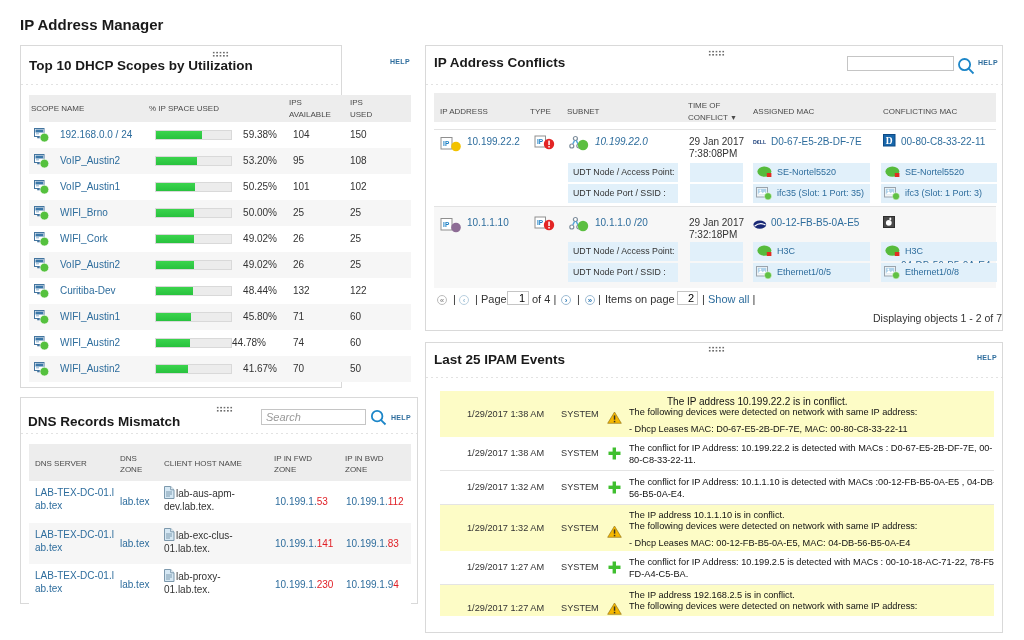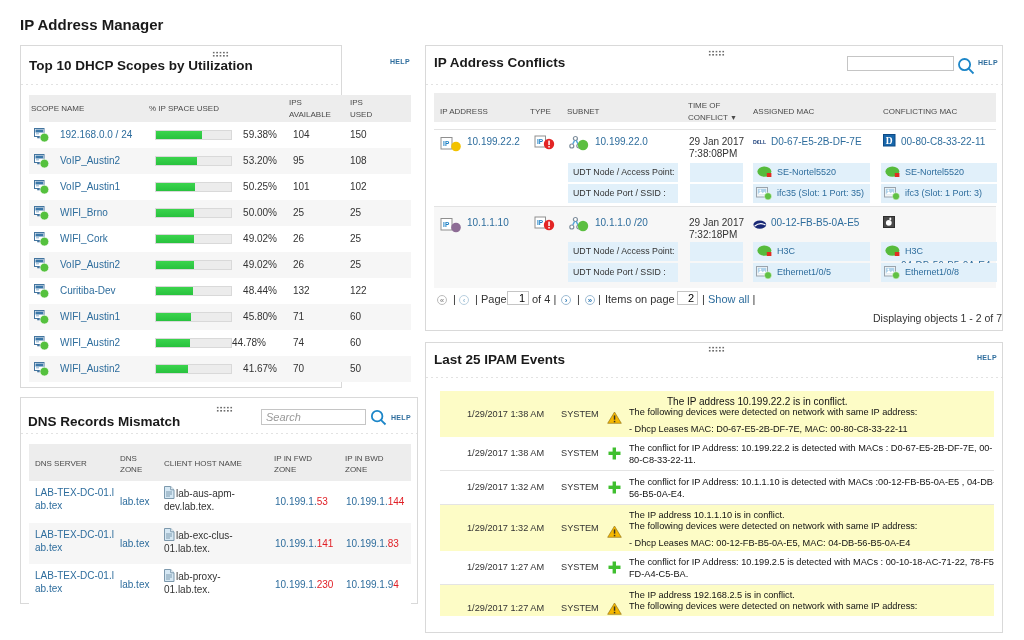--- a/index.html
+++ b/index.html
@@ -201,21 +201,21 @@
 <svg style="position:absolute;left:135px;top:5px" width="11" height="13">
         <path d="M0.5 0.5 h6.2 l3.3 3.3 v8.7 h-9.5 z" fill="#d6e8f4" stroke="#7d99ad"></path>
         <path d="M6.7 0.5 v3.3 h3.3" fill="#eef6fb" stroke="#7d99ad"></path>
         <rect x="2" y="5.5" width="6" height="1" fill="#7d99ad"></rect>
         <rect x="2" y="7.5" width="6" height="1" fill="#7d99ad"></rect>
         <rect x="2" y="9.5" width="4" height="1" fill="#7d99ad"></rect>
       </svg>
 <div style="position:absolute;left:147px;top:7px;font-size:10px;color:#333333;font-weight:normal;white-space:nowrap;">lab-aus-apm-</div>
 <div style="position:absolute;left:135px;top:20px;font-size:10px;color:#333333;font-weight:normal;white-space:nowrap;">dev.lab.tex.</div>
 <div style="position:absolute;left:246px;top:15px;font-size:10px;color:#333333;font-weight:normal;white-space:nowrap;"><a>10.199.1.</a><span style="color:#e01e25">53</span></div>
-<div style="position:absolute;left:317px;top:15px;font-size:10px;color:#333333;font-weight:normal;white-space:nowrap;"><a>10.199.1.</a><span style="color:#e01e25">144</span></div>
+<div style="position:absolute;left:317px;top:15px;font-size:10px;color:#333333;font-weight:normal;white-space:nowrap;"><a>10.199.1.</a><span style="color:#e01e25">112</span></div>
 </div>
 <div style="position:absolute;left:8px;top:125px;width:382px;height:41px;background:#f6f6f6;">
 <div style="position:absolute;left:6px;top:5px;font-size:10px;color:#333333;font-weight:normal;white-space:nowrap;line-height:13px;"><a>LAB-TEX-DC-01.l<br>ab.tex</a></div>
 <div style="position:absolute;left:91px;top:15px;font-size:10px;color:#333333;font-weight:normal;white-space:nowrap;"><a>lab.tex</a></div>
 <svg style="position:absolute;left:135px;top:5px" width="11" height="13">
         <path d="M0.5 0.5 h6.2 l3.3 3.3 v8.7 h-9.5 z" fill="#d6e8f4" stroke="#7d99ad"></path>
         <path d="M6.7 0.5 v3.3 h3.3" fill="#eef6fb" stroke="#7d99ad"></path>
         <rect x="2" y="5.5" width="6" height="1" fill="#7d99ad"></rect>
         <rect x="2" y="7.5" width="6" height="1" fill="#7d99ad"></rect>
         <rect x="2" y="9.5" width="4" height="1" fill="#7d99ad"></rect>
@@ -273,21 +273,21 @@
         <rect x="15.3" y="14" width="1.5" height="1.5" fill="#fff"></rect>
       </svg>
 <svg style="position:absolute;left:135px;top:2px" width="20" height="19">
         <circle cx="6.4" cy="6.5" r="2" fill="#fff" stroke="#7d8d9b" stroke-width="1.2"></circle>
         <circle cx="2.8" cy="14" r="2" fill="#fff" stroke="#7d8d9b" stroke-width="1.2"></circle>
         <line x1="5.6" y1="8.4" x2="3.8" y2="12" stroke="#53a5d8" stroke-width="1.4"></line>
         <line x1="7.2" y1="8.4" x2="9" y2="12" stroke="#53a5d8" stroke-width="1.4"></line>
         <circle cx="9.8" cy="14" r="2" fill="#fff" stroke="#7d8d9b" stroke-width="1.2"></circle>
         <circle cx="14" cy="13" r="5.2" fill="#5cbf41"></circle>
       </svg>
-<div style="position:absolute;left:161px;top:6px;font-size:10px;color:#333333;font-weight:normal;white-space:nowrap;"><a>10.199.22.0</a></div>
+<div style="position:absolute;left:161px;top:6px;font-size:10px;color:#333333;font-weight:normal;white-space:nowrap;font-style:italic;"><a>10.199.22.0</a></div>
 <div style="position:absolute;left:255px;top:6px;font-size:10px;color:#333333;font-weight:normal;white-space:nowrap;">29 Jan 2017</div>
 <div style="position:absolute;left:255px;top:18px;font-size:10px;color:#333333;font-weight:normal;white-space:nowrap;">7:38:08PM</div>
 <svg style="position:absolute;left:319px;top:9px" width="15" height="7">
         <text x="0" y="5" font-size="5.2" font-weight="bold" fill="#1b3f7a" font-family="Liberation Sans" letter-spacing="0.1">D€LL</text>
       </svg>
 <div style="position:absolute;left:337px;top:6px;font-size:10px;color:#333333;font-weight:normal;white-space:nowrap;"><a>D0-67-E5-2B-DF-7E</a></div>
 <svg style="position:absolute;left:449px;top:4px" width="13" height="13">
         <rect x="0.5" y="0.5" width="11.5" height="11.5" fill="#1766ab" stroke="#0d4a85"></rect>
         <text x="2.8" y="10" font-size="9.5" font-weight="bold" fill="#fff" font-family="Liberation Serif">D</text>
       </svg>

